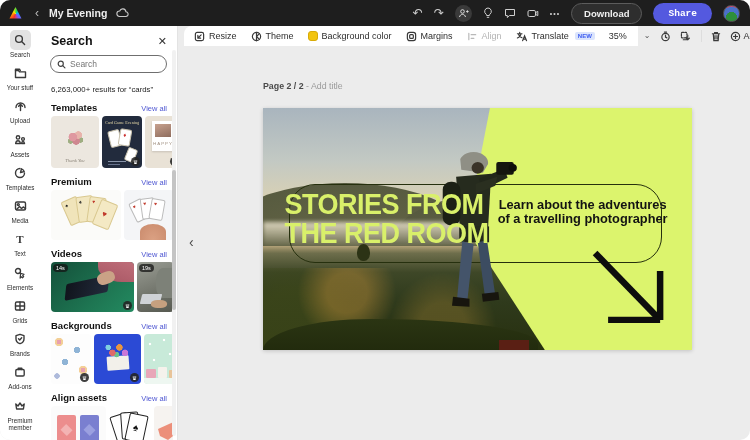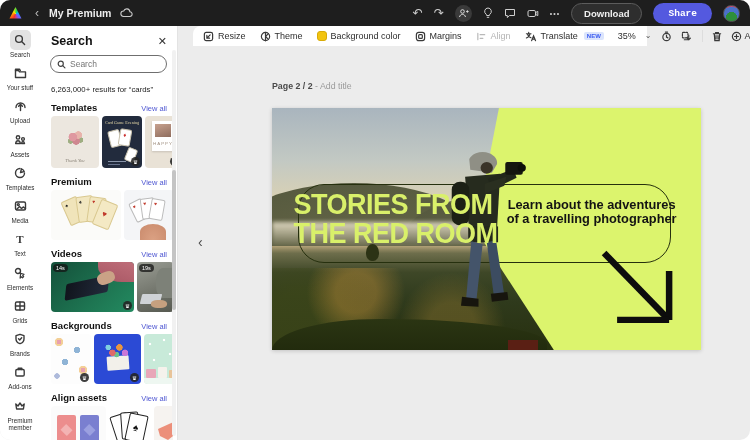--- a/index.html
+++ b/index.html
@@ -41,30 +41,30 @@
   .view-all{font-size:7.5px;color:#4f57d2;cursor:pointer;}
   .thumbrow{display:flex;gap:3px;margin:0 0 0 11px;width:122px;overflow:hidden;}
   .thumb{position:relative;border-radius:4px;overflow:hidden;flex-shrink:0;cursor:pointer;}
   .crown{position:absolute;right:2px;bottom:2px;width:9px;height:9px;border-radius:50%;background:rgba(35,35,35,.88);color:#fff;font-size:5.5px;display:flex;align-items:center;justify-content:center;}
   .durbadge{position:absolute;left:2px;top:2px;background:rgba(20,20,20,.75);color:#fff;font-size:5.5px;border-radius:5px;padding:1px 3px;}
   .card{position:absolute;background:#fff;border:0.5px solid #c9c2ae;border-radius:2px;}
   .scrollbar{position:absolute;right:1px;top:24px;width:4px;height:386px;background:#f1f1f1;border-radius:2px;}
   .scroll-thumb{position:absolute;left:0;top:120px;width:4px;height:140px;background:#c4c4c4;border-radius:2px;cursor:pointer;}
 
   
-  .workspace{position:absolute;left:187px;top:26px;width:460px;height:414px;background:#ececec;}
+  .workspace{position:absolute;left:178px;top:26px;width:460px;height:414px;background:#ececec;}
   .toolbar{position:absolute;left:6px;top:0;right:0;height:20px;background:#fff;border-radius:8px 0 0 0;display:flex;align-items:center;padding:0 8px 0 10px;z-index:10;}
   .tool{display:flex;align-items:center;gap:4px;font-size:9px;color:#2e2e2e;margin-right:14px;cursor:pointer;white-space:nowrap;}
   .tool svg{stroke:#3a3a3a;fill:none;stroke-width:1.3;stroke-linecap:round;}
   .tool.disabled{color:#b4b4b4;cursor:default;}
   .tool.disabled svg{stroke:#b9b9b9;}
   .swatch{width:10px;height:10px;border-radius:3px;background:#f2c410;border:1px solid #d8ab07;}
   .newbadge{background:#dbe4fc;color:#3b5bf0;font-size:6px;font-weight:700;border-radius:2px;padding:1px 3px;margin-left:2px;}
   .tool-right{margin-left:auto;display:flex;align-items:center;gap:9px;}
-  .zoomctl{display:flex;align-items:flex-start;gap:9px;font-size:9px;color:#2e2e2e;cursor:pointer;}
+  .zoomctl{display:flex;align-items:flex-start;gap:17px;font-size:9px;color:#2e2e2e;cursor:pointer;}
   .vdiv{width:1px;height:12px;background:#ddd;}
   .collapse{position:absolute;left:11px;top:208px;font-size:14px;color:#4a4a4a;cursor:pointer;z-index:5;}
 
   .page-label{position:absolute;left:85px;top:55px;font-size:8.8px;color:#4a4a4a;font-weight:700;text-align:center;}
   .page-label .add-title{color:#9a9a9a;font-weight:400;cursor:pointer;}
 
   
   .page{position:absolute;left:85px;top:82px;width:429px;height:242px;background:#fff;box-shadow:0 1px 4px rgba(0,0,0,.18);overflow:hidden;cursor:pointer;}
   .photo{position:absolute;inset:0;z-index:1;background:linear-gradient(180deg,#a9b5be 0%,#c3c9c3 22%,#dcd2b2 40%,#e9d5a2 50%,#c4ad80 56%,#6e6e4c 60%,#3e4727 68%,#2f3a1c 80%,#27300f 100%);}
   .ridge{position:absolute;left:-12%;top:31%;width:62%;height:26%;background:radial-gradient(ellipse at 55% 100%,#5a5d40,#474c31);border-radius:50% 50% 0 0/100% 100% 0 0;opacity:.92;z-index:1;}
@@ -84,21 +84,21 @@
   .arrow-svg{position:absolute;left:76%;top:58%;width:18%;height:31%;z-index:6;}
 </style>
 </head>
 <body>
 
 <div class="app">
 
   <div class="topbar">
     <div class="logo"></div>
     <div class="tb-chevron">‹</div>
-    <div class="tb-title">My Premium</div>
+    <div class="tb-title">My Evening</div>
     <div class="tb-cloud">
       <svg width="13" height="10" viewBox="0 0 13 10">
           <path d="M3.5 8.5h6a2.4 2.4 0 0 0 .4-4.8A3.2 3.2 0 0 0 3.7 3 2.6 2.6 0 0 0 3.5 8.5z" stroke="#c9c9c9" stroke-width="1.1" fill="none"></path>
         </svg>
     </div>
     <div class="tb-right">
       <div class="tb-ico">↶</div>
       <div class="tb-ico">↷</div>
       <div class="tb-circle">
         <svg width="11" height="11" viewBox="0 0 11 11">

